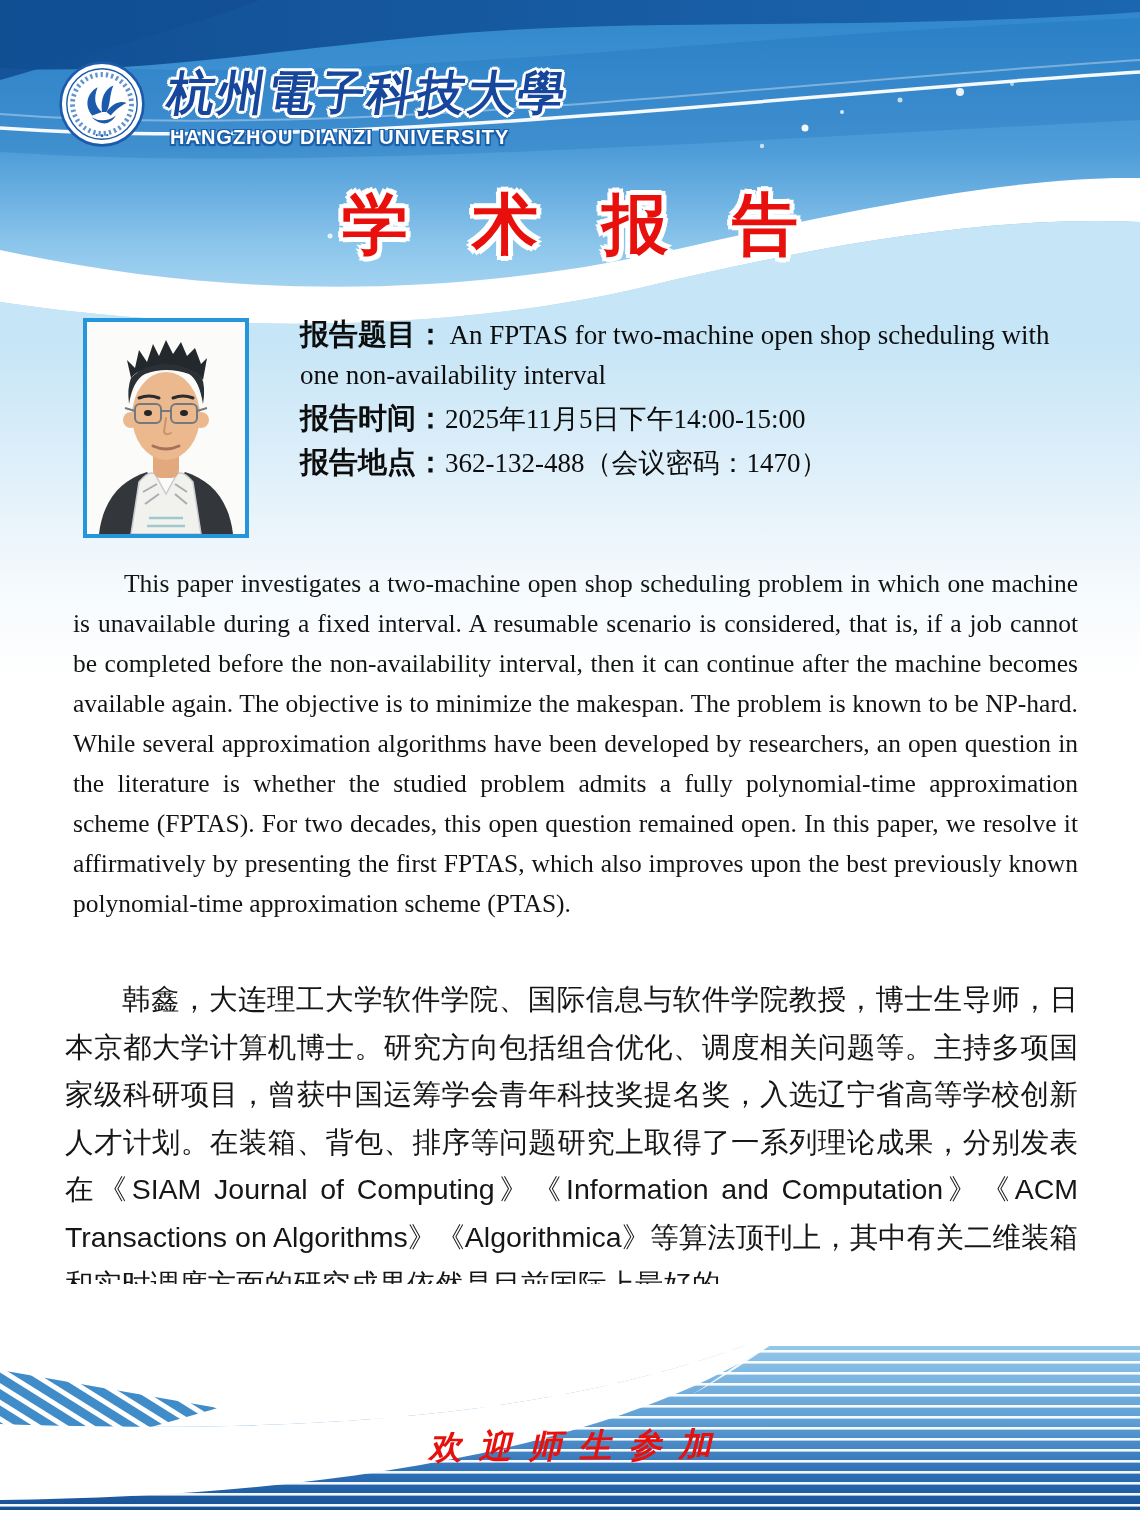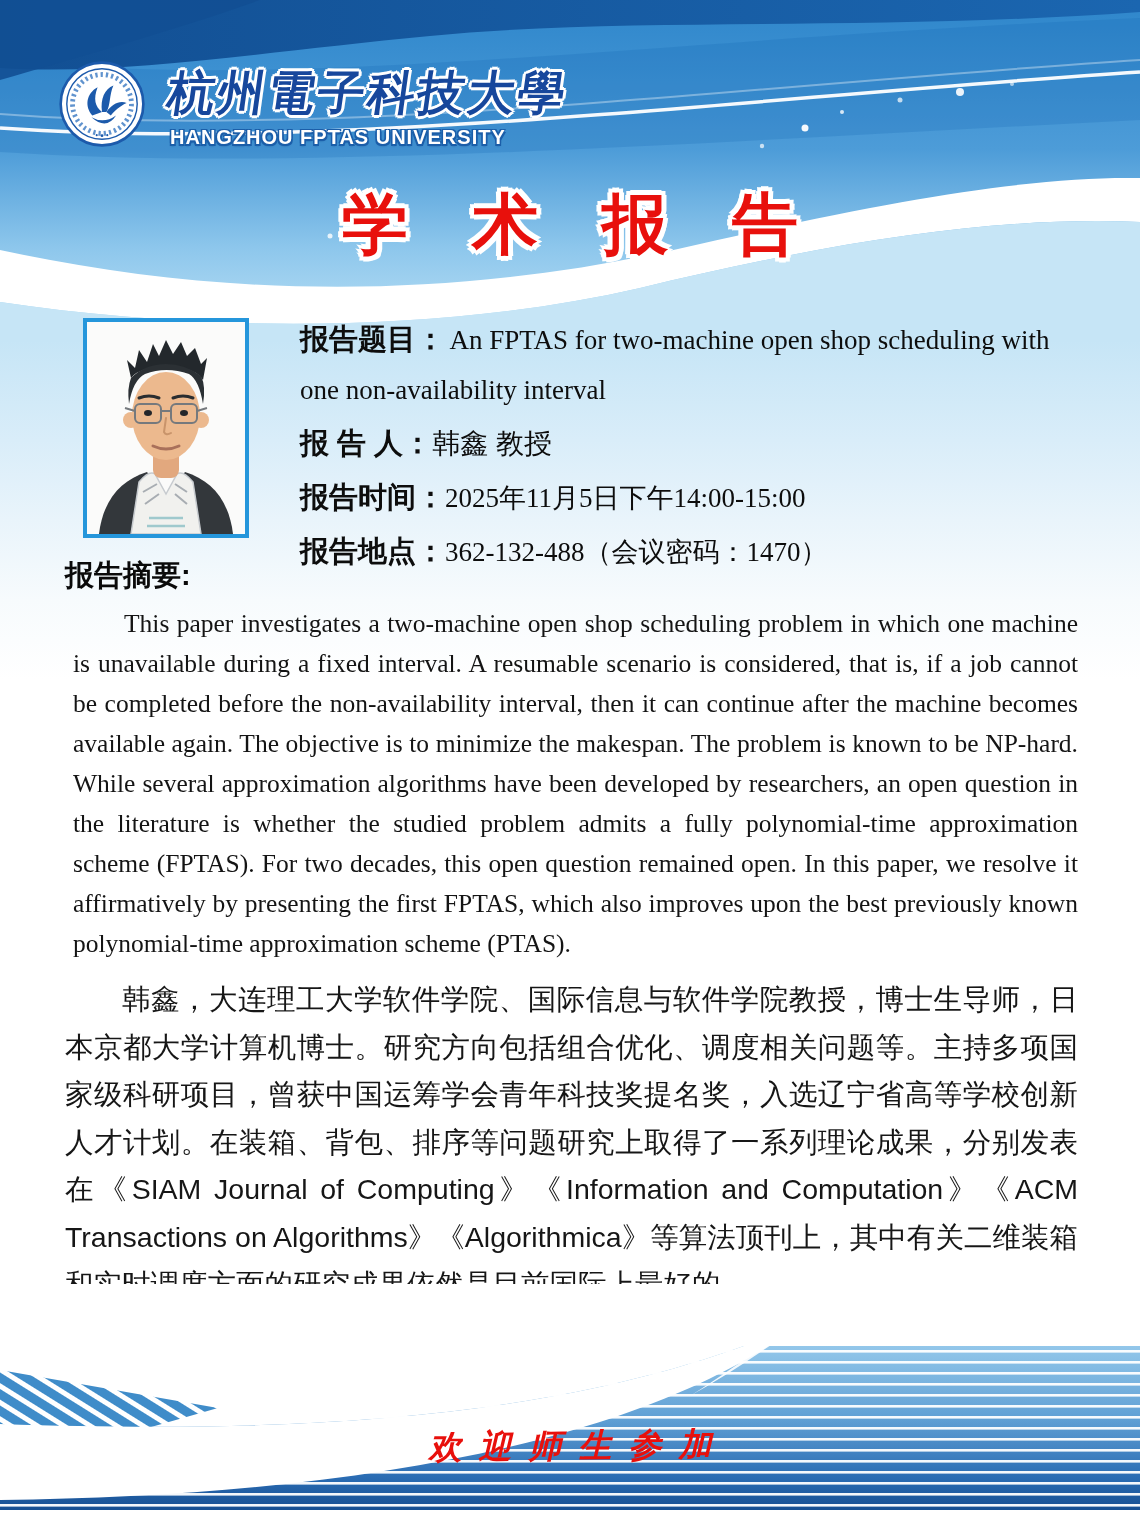--- a/index.html
+++ b/index.html
@@ -25,21 +25,21 @@
   .main-title{
     position:absolute;top:180px;left:0;width:100%;margin:0;text-align:center;
     font-size:66px;font-weight:900;color:#e8100c;letter-spacing:64px;padding-left:64px;box-sizing:border-box;white-space:nowrap;
     text-shadow:-4px -4px 0 #fff,4px -4px 0 #fff,-4px 4px 0 #fff,4px 4px 0 #fff,0 -5px 0 #fff,0 5px 0 #fff,-5px 0 0 #fff,5px 0 0 #fff;
   }
   .photo-frame{
     position:absolute;left:83px;top:318px;width:158px;height:212px;background:#fdfdfd;
     border:4px solid #2596db;box-shadow:0 0 0 1px #8fcdef inset;
   }
   .info-wrap{position:absolute;left:300px;top:316px;width:782px;}
-  .info-row{margin:0;line-height:46px;}
+  .info-row{margin:0;line-height:37px;}
   .info-row + .info-row{margin-top:3px;}
   .lbl{font-weight:800;font-size:29px;color:#0d0d0d;}
   .val-serif{font-family:"Liberation Serif","DejaVu Serif",serif;font-size:27px;color:#0d0d0d;}
   .val-cjk{font-size:28px;color:#0d0d0d;}
   .section{position:absolute;left:65px;width:1013px;}
   .sec-abstract{top:556px;}
   .sec-bio{top:966px;}
   .sec-h{margin:0;font-size:29px;font-weight:800;color:#0a0a0a;}
   .abs-p{
     margin:8px 0 0 8px;font-family:"Liberation Serif","DejaVu Serif",serif;
@@ -99,21 +99,21 @@
         <path d="M39,63 C30,53 32,38 45,31 C40,44 42,53 50,59 Z"></path>
         <path d="M50,59 C48,44 53,33 63,29 C58,40 60,51 55,59 Z"></path>
         <path d="M55,59 C61,50 71,45 78,49 C71,52 64,58 60,63 Z"></path>
         <path d="M38,65 Q52,73 66,63 Q55,80 38,65 Z"></path>
       </g>
       <circle cx="50" cy="86" r="1.6" fill="#1c5aab"></circle>
       <circle cx="44" cy="85.4" r="1.2" fill="#1c5aab"></circle>
       <circle cx="56" cy="85.4" r="1.2" fill="#1c5aab"></circle>
     </svg>
     <div class="uni-cn">杭州電子科技大學</div>
-    <div class="uni-en">HANGZHOU FPTAS UNIVERSITY</div>
+    <div class="uni-en">HANGZHOU DIANZI UNIVERSITY</div>
   </div>
 
   <h1 class="main-title">学术报告</h1>
 
   <div class="photo-frame">
     <svg width="158" height="212" viewBox="0 0 158 212">
       <rect width="158" height="212" fill="#fbfbfa"></rect>
 
       <path d="M12,212 C16,178 34,158 60,150 L72,166 62,212 Z" fill="#33373b"></path>
       <path d="M146,212 C142,178 124,158 98,150 L86,166 96,212 Z" fill="#33373b"></path>
@@ -141,27 +141,25 @@
       <ellipse cx="61" cy="91" rx="4" ry="3" fill="#24262a"></ellipse>
       <ellipse cx="97" cy="91" rx="4" ry="3" fill="#24262a"></ellipse>
 
       <path d="M79,96 L77,110 Q79,114 84,111" stroke="#c9946b" stroke-width="2" fill="none" stroke-linecap="round"></path>
       <path d="M66,124 Q79,130 92,124" stroke="#a9705a" stroke-width="3" fill="none" stroke-linecap="round"></path>
     </svg>
   </div>
 
   <div class="info-wrap">
     <p class="info-row"><span class="lbl">报告题目：</span> <span class="val-serif">An FPTAS for two-machine open shop scheduling with one non-availability interval</span></p>
-    <p class="info-row"><span class="lbl">报 告 人：</span><span class="val-cjk">韩鑫 教授</span></p>
     <p class="info-row"><span class="lbl">报告时间：</span><span class="val-serif">2025年11月5日下午14:00-15:00</span></p>
     <p class="info-row"><span class="lbl">报告地点：</span><span class="val-serif">362-132-488（会议密码：1470）</span></p>
   </div>
 
   <div class="section sec-abstract">
-    <h2 class="sec-h">报告摘要:</h2>
     <p class="abs-p">This paper investigates a two-machine open shop scheduling problem in which one machine is unavailable during a fixed interval. A resumable scenario is considered, that is, if a job cannot be completed before the non-availability interval, then it can continue after the machine becomes available again. The objective is to minimize the makespan. The problem is known to be NP-hard. While several approximation algorithms have been developed by researchers, an open question in the literature is whether the studied problem admits a fully polynomial-time approximation scheme (FPTAS). For two decades, this open question remained open. In this paper, we resolve it affirmatively by presenting the first FPTAS, which also improves upon the best previously known polynomial-time approximation scheme (PTAS).</p>
   </div>
 
   <div class="section sec-bio">
     <p class="bio-p">韩鑫，大连理工大学软件学院、国际信息与软件学院教授，博士生导师，日本京都大学计算机博士。研究方向包括组合优化、调度相关问题等。主持多项国家级科研项目，曾获中国运筹学会青年科技奖提名奖，入选辽宁省高等学校创新人才计划。在装箱、背包、排序等问题研究上取得了一系列理论成果，分别发表在《SIAM Journal of Computing》《Information and Computation》《ACM Transactions on Algorithms》《Algorithmica》等算法顶刊上，其中有关二维装箱和实时调度方面的研究成果依然是目前国际上最好的。</p>
   </div>
 
   <svg class="footer-svg" width="1140" height="230" viewBox="0 0 1140 230" aria-hidden="true">
     <defs>
       <linearGradient id="gstripe" x1="0" y1="0" x2="0" y2="1">

